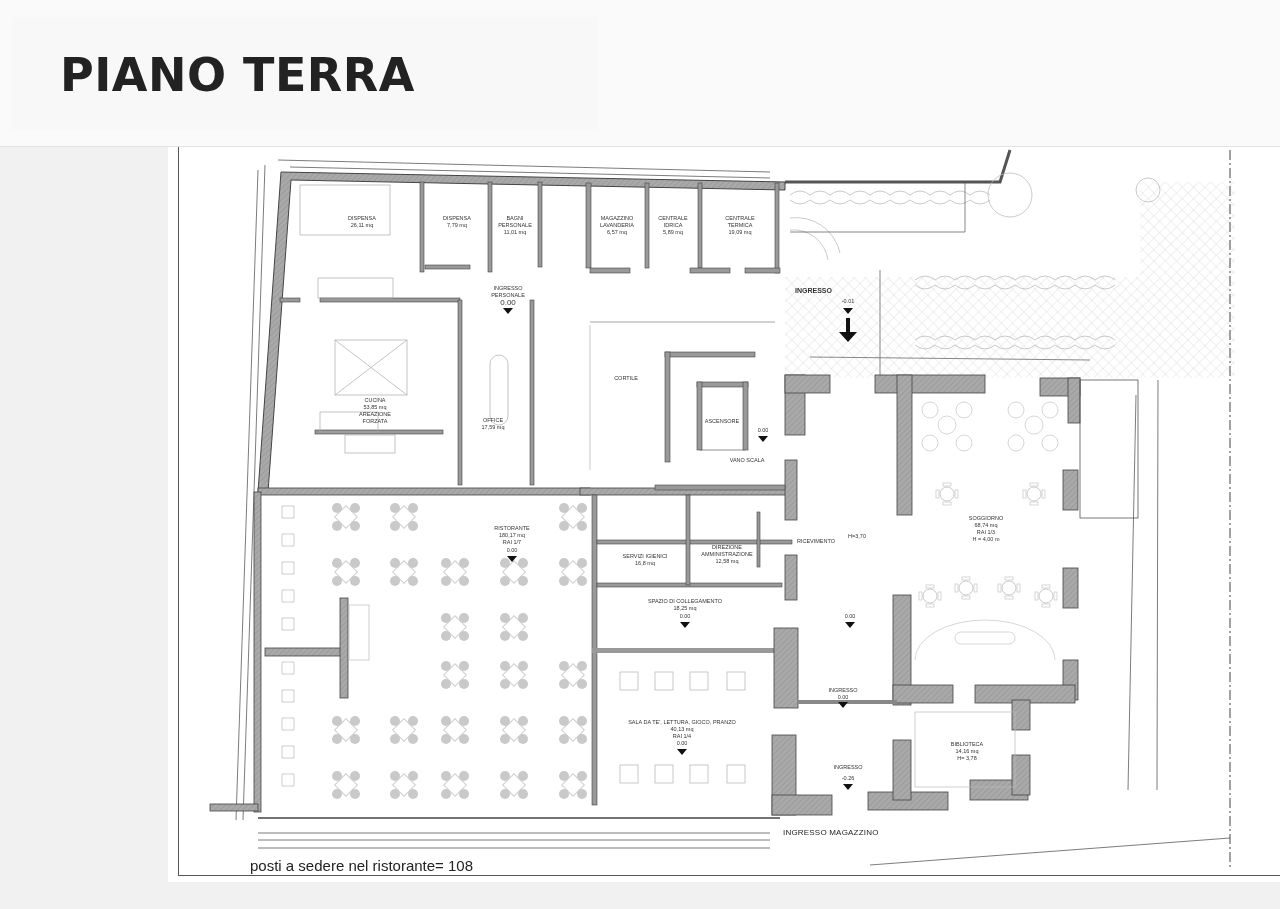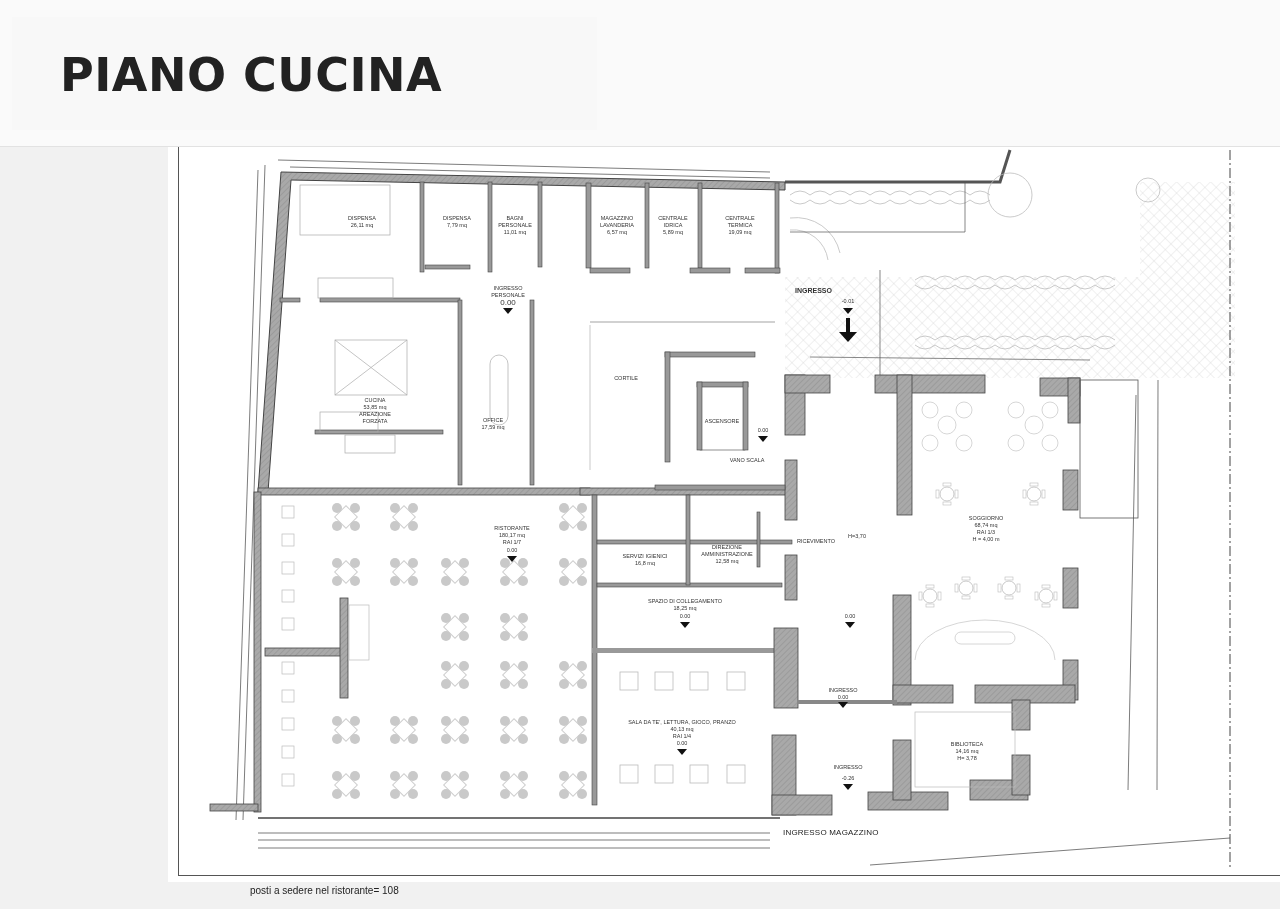--- a/index.html
+++ b/index.html
@@ -6,30 +6,30 @@
   body{width:1280px;height:909px;background:#f1f1f1;position:relative;overflow:hidden;font-family:"Liberation Sans",sans-serif;}
   .header{position:absolute;left:0;top:0;width:1280px;height:146px;background:#fafafa;border-bottom:1px solid #e2e2e2;}
   .header .title-card{position:absolute;left:12px;top:17px;width:585px;height:113px;background:#f8f8f8;}
   .header h1{position:absolute;left:60px;top:48px;margin:0;font-family:"DejaVu Sans",sans-serif;font-weight:bold;font-size:46px;letter-spacing:0.5px;color:#222;}
   .sidebar{position:absolute;left:0;top:147px;width:168px;height:762px;background:#f1f1f1;}
   .sheet{position:absolute;left:168px;top:147px;width:1112px;height:735px;background:#fff;}
   .frame{position:absolute;left:178px;top:147px;width:1102px;height:729px;border-left:1.5px solid #555;border-bottom:1.5px solid #555;box-sizing:border-box;}
   svg{position:absolute;left:0;top:0;}
   .lbl{font-family:"Liberation Sans",sans-serif;font-size:5.5px;fill:#333;text-anchor:middle;}
   .lbl-lg{font-family:"Liberation Sans",sans-serif;font-size:8px;fill:#333;text-anchor:middle;}
-  .note{position:absolute;left:250px;top:885px;font-size:10px;color:#222;}
+  .note{position:absolute;left:250px;top:857px;font-size:15px;color:#222;}
   .entr{position:absolute;left:783px;top:828px;font-size:8px;color:#222;letter-spacing:0.2px;}
   .ingresso-n{position:absolute;left:795px;top:287px;font-size:7px;color:#333;font-weight:bold;}
 </style>
 </head>
 <body>
 
 <div class="header">
   <div class="title-card"></div>
-  <h1>PIANO CUCINA</h1>
+  <h1>PIANO TERRA</h1>
 </div>
 
 <div class="sidebar"></div>
 <div class="sheet"></div>
 <div class="frame"></div>
 
 <svg width="1280" height="909">
   <defs>
     <pattern id="hatch" width="4" height="4" patternUnits="userSpaceOnUse" patternTransform="rotate(45)">
       <rect width="4" height="4" fill="#a9a9a9"></rect>

